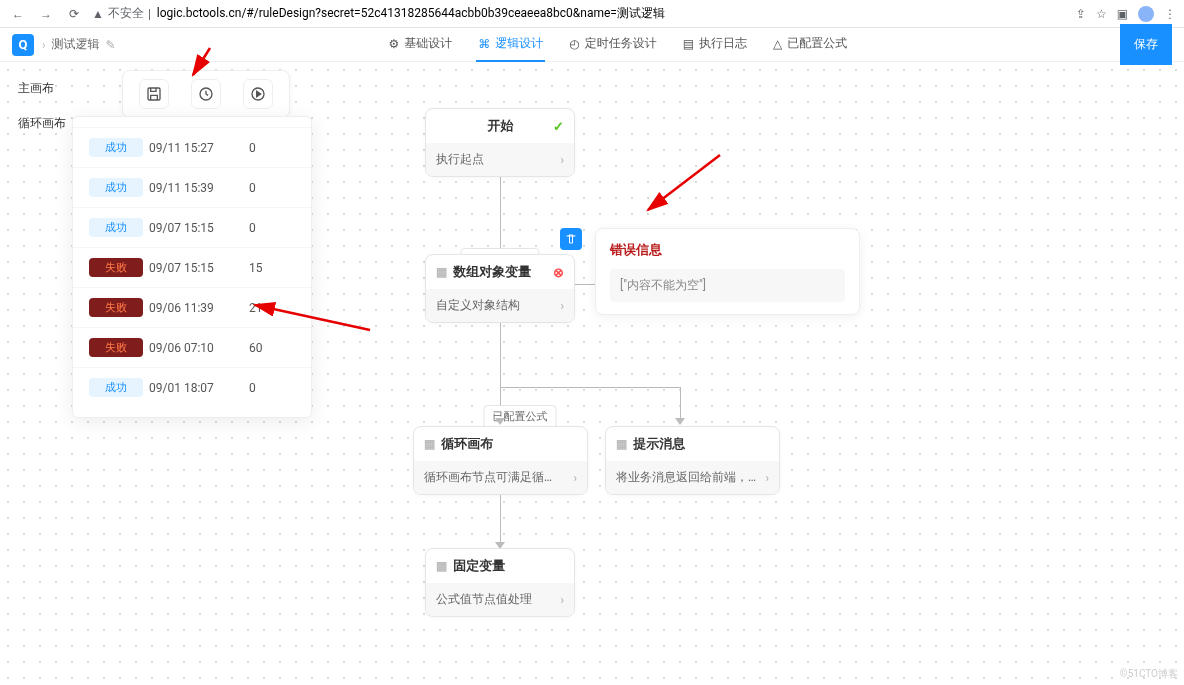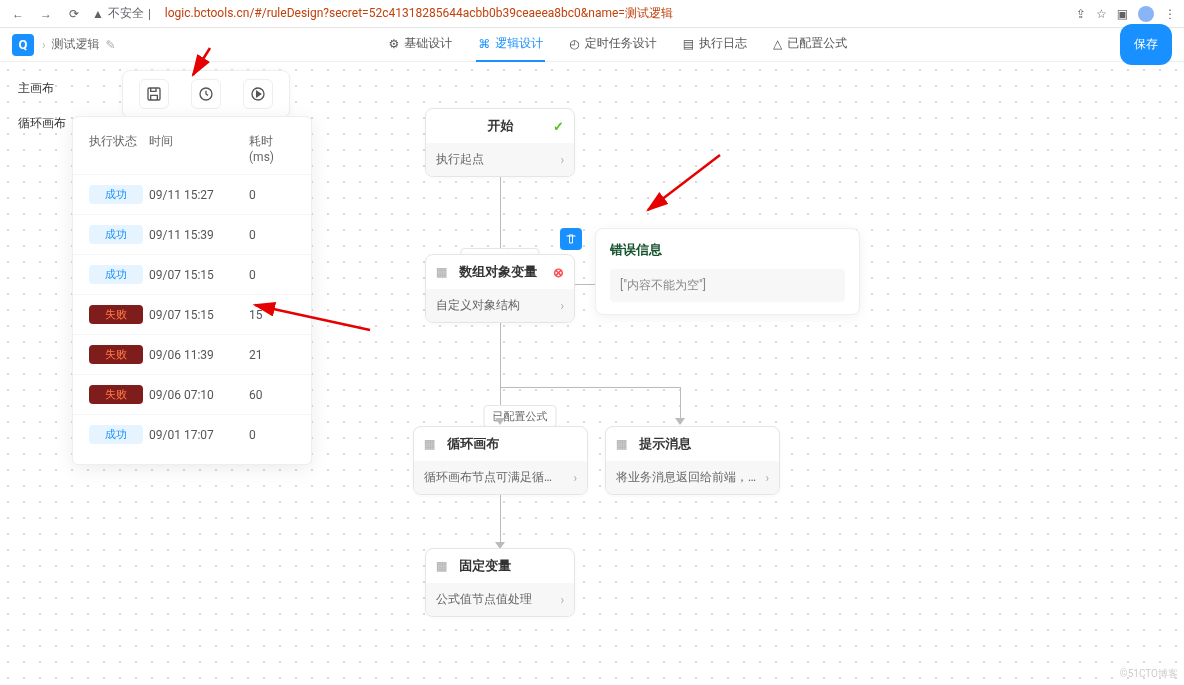--- a/index.html
+++ b/index.html
@@ -14,21 +14,21 @@
   .avatar-dot { width: 16px; height: 16px; border-radius: 50%; background: #8ab4f8; display: inline-block; }
 
   
   .app-bar { height: 34px; display: flex; align-items: center; border-bottom: 1px solid #eee; padding: 0 12px; gap: 8px; }
   .logo { width: 22px; height: 22px; border-radius: 4px; background: #1890ff; color: #fff; display: flex; align-items: center; justify-content: center; font-size: 13px; font-weight: bold; }
   .crumb { color: #666; font-size: 12px; display: inline-flex; align-items: center; gap: 6px;}
   .crumb .sep { color: #bbb; }
   .tabs { flex: 1; display: flex; justify-content: center; gap: 22px; }
   .tab { display: inline-flex; align-items: center; gap: 5px; color: #555; font-size: 12px; padding: 8px 2px; border-bottom: 2px solid transparent; cursor: pointer; }
   .tab.active { color: #1890ff; border-bottom-color: #1890ff; }
-  .save-btn { background: #1890ff; color: #fff; border-radius: 12px; padding: 12px 14px; font-size: 12px; border: none; cursor: pointer;}
+  .save-btn { background: #1890ff; color: #fff; border-radius: 0; padding: 12px 14px; font-size: 12px; border: none; cursor: pointer;}
 
   
   .main { position: relative; height: calc(685px - 28px - 34px); }
 
   
   .left-labels { position: absolute; left: 18px; top: 18px; font-size: 12px; color: #333; }
   .left-labels .lbl { margin-bottom: 18px; }
 
   
   .icon-toolbar { position: absolute; left: 122px; top: 8px; display: flex; gap: 22px; background: #fff; border: 1px solid #eee; border-radius: 8px; padding: 8px 16px; box-shadow: 0 1px 6px rgba(0,0,0,0.04);}
@@ -49,39 +49,39 @@
   .badge.fail { background: #7f1d1d; color: #ff7a45; }
 
   
   .canvas { position: absolute; left: 0; top: 0; right: 0; bottom: 0;
     background-image: radial-gradient(#d9d9d9 1px, transparent 1px);
     background-size: 16px 16px; background-position: 0 0; z-index: -1;
   }
 
   
   .node { position: absolute; width: 150px; background: #fff; border: 1px solid #e5e5e5; border-radius: 8px; box-shadow: 0 1px 4px rgba(0,0,0,0.03); overflow: hidden;}
-  .node .title { display: flex; align-items: center; gap: 12px; padding: 8px 10px; font-size: 13px; font-weight: 600;}
+  .node .title { display: flex; align-items: center; gap: 6px; padding: 8px 10px; font-size: 13px; font-weight: 600;}
   .node .title .ok { margin-left:auto; color:#52c41a; font-size:13px; }
   .node .title .err { margin-left:auto; color:#ff4d4f; font-size:13px; }
   .node .body { background: #f7f7f7; display: flex; align-items: center; padding: 8px 10px; font-size: 12px; color: #666; }
   .node .body .chev { margin-left: auto; color: #aaa; }
 
   .wide-node { width: 175px; }
 
   .pill { position: absolute; transform: translateX(-50%); background: #fff; border: 1px solid #e5e5e5; border-radius: 4px; font-size: 11px; color: #666; padding: 3px 8px; margin-top: 44px;}
 
   .vline { position: absolute; width: 0; border-left: 1px solid #bbb; }
   .hline { position: absolute; height: 0; border-top: 1px solid #bbb; }
   .arrow-head { position: absolute; width: 0; height: 0; border-left: 5px solid transparent; border-right: 5px solid transparent; border-top: 7px solid #bbb; transform: translateX(-5px);}
 
   .del-btn { position: absolute; width: 22px; height: 22px; border-radius: 4px; background: #1890ff; color: #fff; display: flex; align-items: center; justify-content: center; font-size: 12px; cursor: pointer;}
 
   
   .error-panel { position: absolute; background: #fff; border: 1px solid #eee; border-radius: 8px; box-shadow: 0 2px 12px rgba(0,0,0,0.06); padding: 12px 14px; width: 265px;}
-  .error-panel .etitle { font-size: 13px; font-weight: 600; margin-bottom: 10px; color:#14532d;}
+  .error-panel .etitle { font-size: 13px; font-weight: 600; margin-bottom: 10px; color:#b91c1c;}
   .error-panel .emsg { background: #f7f7f7; border-radius: 4px; padding: 8px 10px; font-size: 12px; color: #888;}
 
   
   .red-svg { position: absolute; left:0; top:0; width:1184px; height:685px; pointer-events:none; }
 
   .icon { display:inline-block; }
   .node-icon { color:#bbb; font-size:12px; }
   .ring { width:8px; height:8px; border:2px solid #1890ff; border-radius:50%; position:absolute; background:#fff;}
 
   .watermark { position:absolute; right:6px; bottom:4px; font-size:10px; color:#ccc;}
@@ -92,21 +92,21 @@
 <div class="browser-bar">
   <span class="nav-btn">←</span>
   <span class="nav-btn">→</span>
   <span class="nav-btn">⟳</span>
   <div class="url-wrap">
     <span class="insecure">
       <span>▲</span>
       <span>不安全</span>
       <span>|</span>
     </span>
-    <span style="color:#c2410c;margin-left:8px;">logic.bctools.cn/#/ruleDesign?secret=52c41318285644acbb0b39ceaeea8bc0&amp;name=测试逻辑</span>
+    <span style="color:#000000;">logic.bctools.cn/#/ruleDesign?secret=52c41318285644acbb0b39ceaeea8bc0&amp;name=测试逻辑</span>
   </div>
   <div class="right-icons">
     <span>⇪</span>
     <span>☆</span>
     <span>▣</span>
     <span class="avatar-dot"></span>
     <span>⋮</span>
   </div>
 </div>
 
@@ -166,25 +166,20 @@
     </div>
     <div class="icon-btn">
       <svg width="16" height="16" viewBox="0 0 24 24" fill="none" stroke="#555" stroke-width="2">
           <circle cx="12" cy="12" r="9"></circle>
           <path d="M10 8l6 4-6 4z" fill="#555"></path>
         </svg>
     </div>
   </div>
 
   <div class="history-panel">
-    <div class="hdr">
-      <span>执行状态</span>
-      <span>时间</span>
-      <span>耗时(ms)</span>
-    </div>
     <div id="history-rows">
         <div class="row">
           <span class="status"><span class="badge success">成功</span></span>
           <span class="time">09/11 15:27</span>
           <span class="dur">0</span>
         </div>
         <div class="row">
           <span class="status"><span class="badge success">成功</span></span>
           <span class="time">09/11 15:39</span>
           <span class="dur">0</span>
@@ -204,21 +199,21 @@
           <span class="time">09/06 11:39</span>
           <span class="dur">21</span>
         </div>
         <div class="row">
           <span class="status"><span class="badge fail">失败</span></span>
           <span class="time">09/06 07:10</span>
           <span class="dur">60</span>
         </div>
         <div class="row">
           <span class="status"><span class="badge success">成功</span></span>
-          <span class="time">09/01 17:07</span>
+          <span class="time">09/01 18:07</span>
           <span class="dur">0</span>
         </div>
       </div>
   </div>
 
   <div class="vline" style="left:500px; top:106px; height:86px;"></div>
   <div class="arrow-head" style="left:500px; top:188px;"></div>
   <div class="pill" style="left:500px; top:142px;"><span>执行顺序：1</span></div>
 
   <div class="vline" style="left:500px; top:252px; height:110px;"></div>

